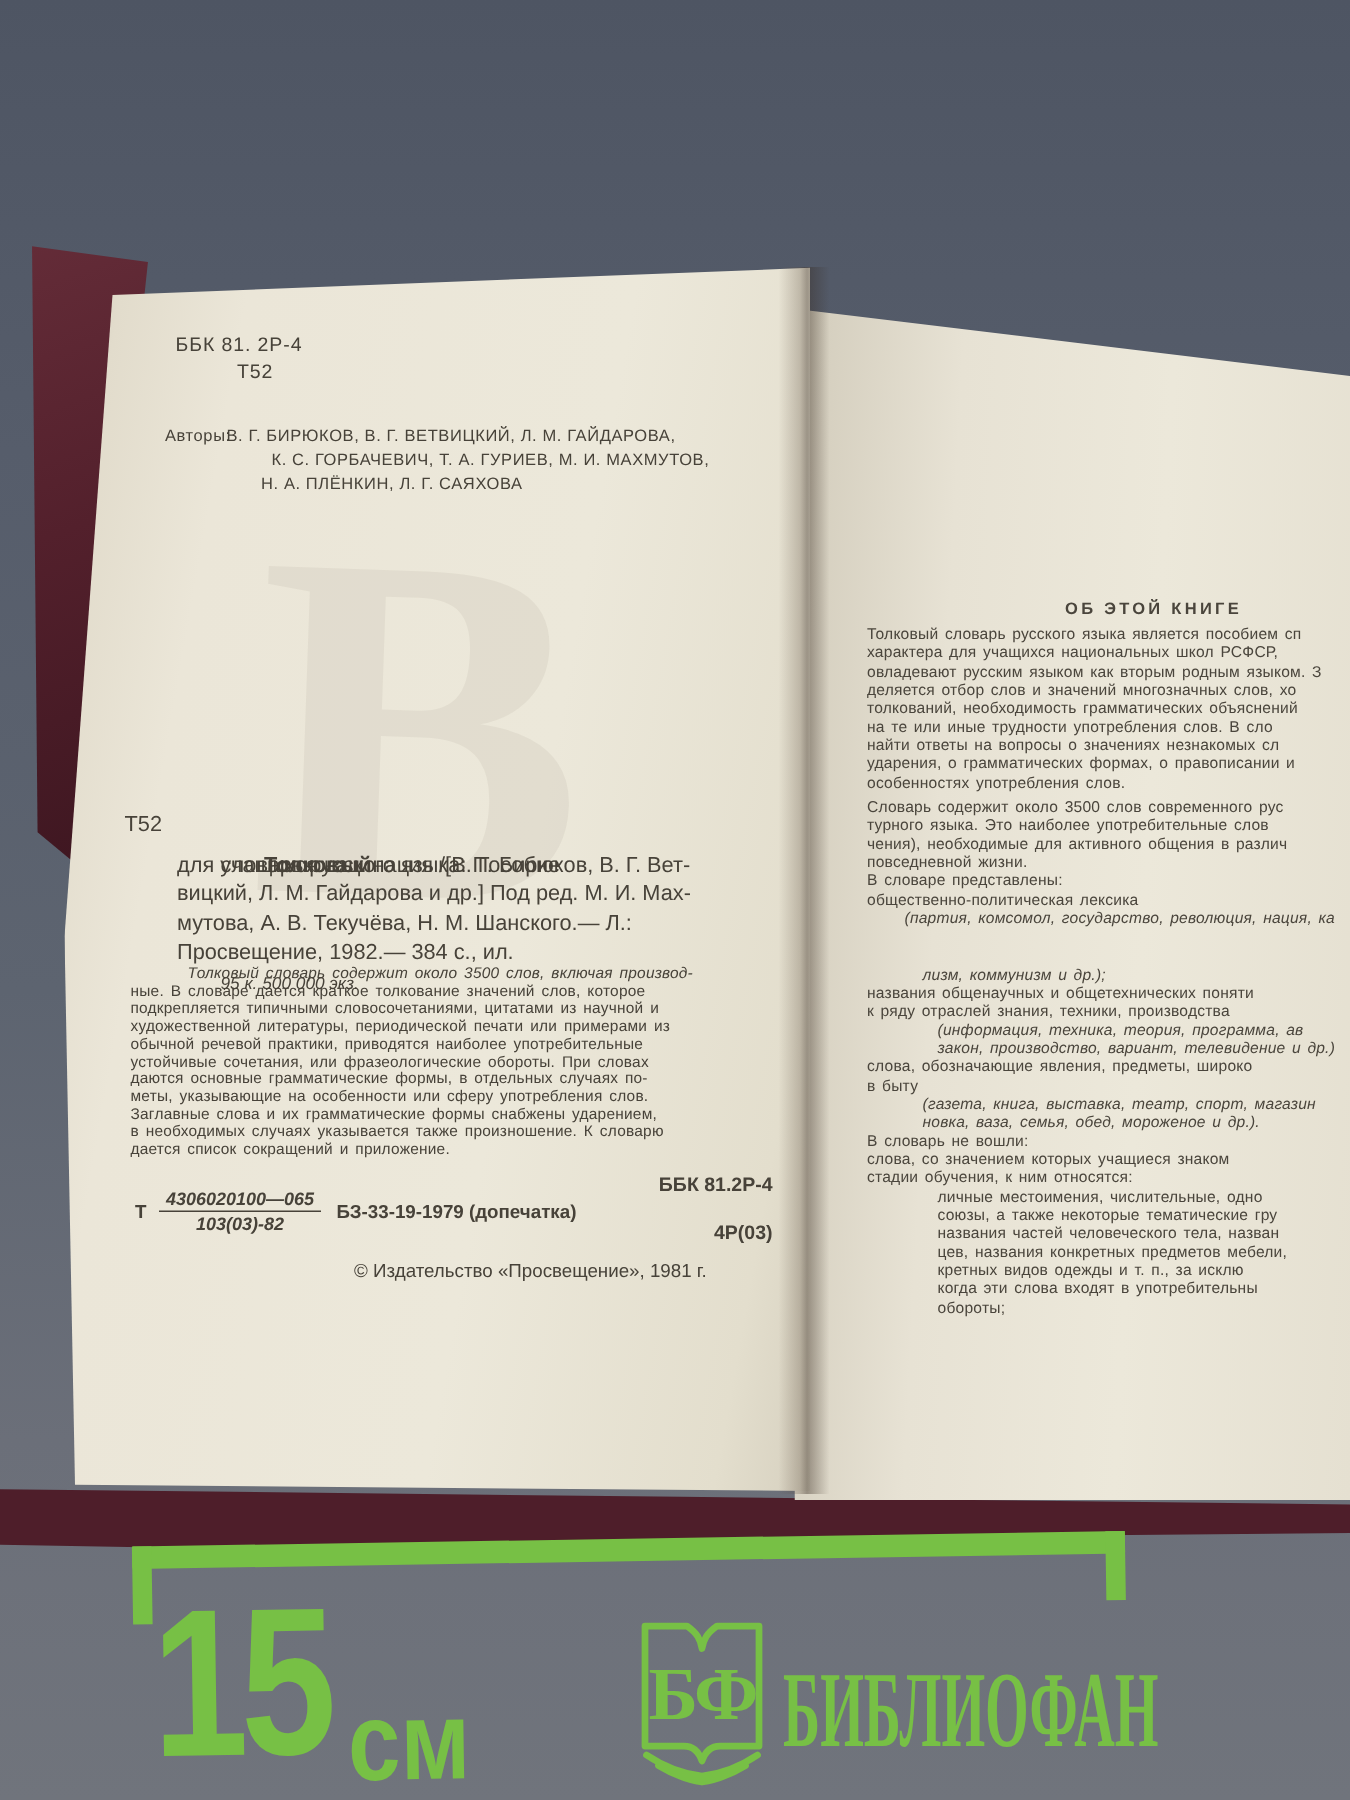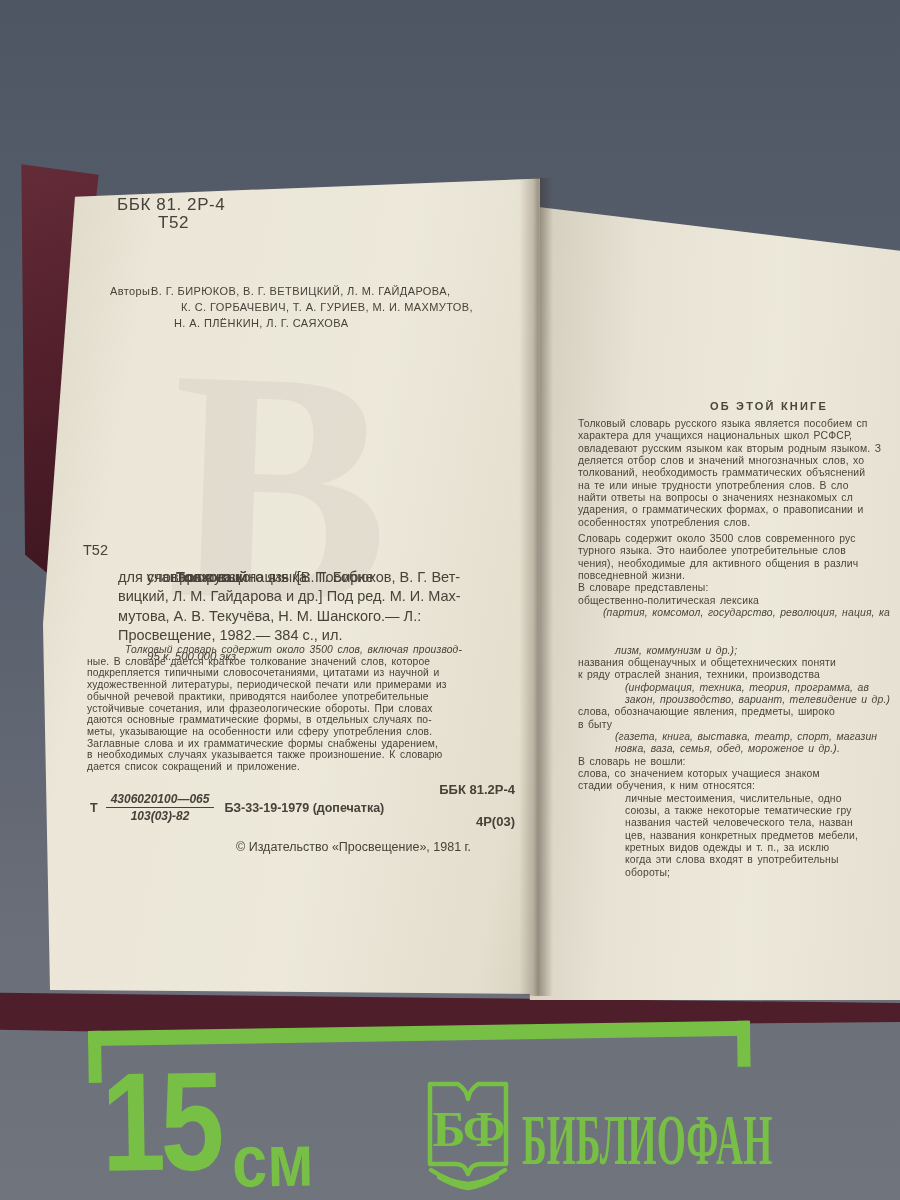--- a/index.html
+++ b/index.html
@@ -25,21 +25,21 @@
   .page-right{left:528px;top:196px;width:372px;height:804px;z-index:1;
     background:linear-gradient(93deg,#c6c0af 0%,#d6d0c0 6%,#e7e2d4 28%,#ece8da 62%,#e5e0d1 100%);
     clip-path:polygon(0 1.2%,100% 6.8%,100% 100%,0.5% 100%);
     color:#4a453c;}
   .gutter{left:519px;top:178px;width:34px;height:818px;z-index:3;pointer-events:none;
     background:linear-gradient(90deg,rgba(90,75,60,0) 0%,rgba(90,75,60,0.28) 42%,rgba(55,42,32,0.42) 56%,rgba(90,75,60,0) 100%);}
 
   
   .ghost{left:130px;top:150px;font-family:"Liberation Serif",serif;font-weight:bold;
     font-size:330px;line-height:1;color:rgba(120,108,88,0.08);transform:rotate(2deg);}
-  .bbk{left:77px;top:24px;font-size:17px;letter-spacing:0.6px;line-height:18px;white-space:nowrap;}
+  .bbk{left:77px;top:49px;font-size:13px;letter-spacing:0.6px;line-height:18px;white-space:nowrap;}
   .bbk .t52{position:static;display:block;padding-left:41px;}
   .authors{left:70px;top:112px;font-size:11px;letter-spacing:0.4px;line-height:15.8px;}
   .a-label{left:0;top:0;}
   .a-lines{position:static;display:block;margin-left:41px;white-space:nowrap;}
   .a-lines .i1{padding-left:30px;}
   .a-lines .i2{padding-left:23px;}
   .bib{left:43px;top:368px;width:450px;font-size:14.5px;line-height:19.3px;}
   .bib-t52{left:0;top:1px;}
   .bib-text{position:static;display:block;margin-left:35px;white-space:nowrap;margin-top:28px;}
   .bib-l1{text-indent:29px;}

